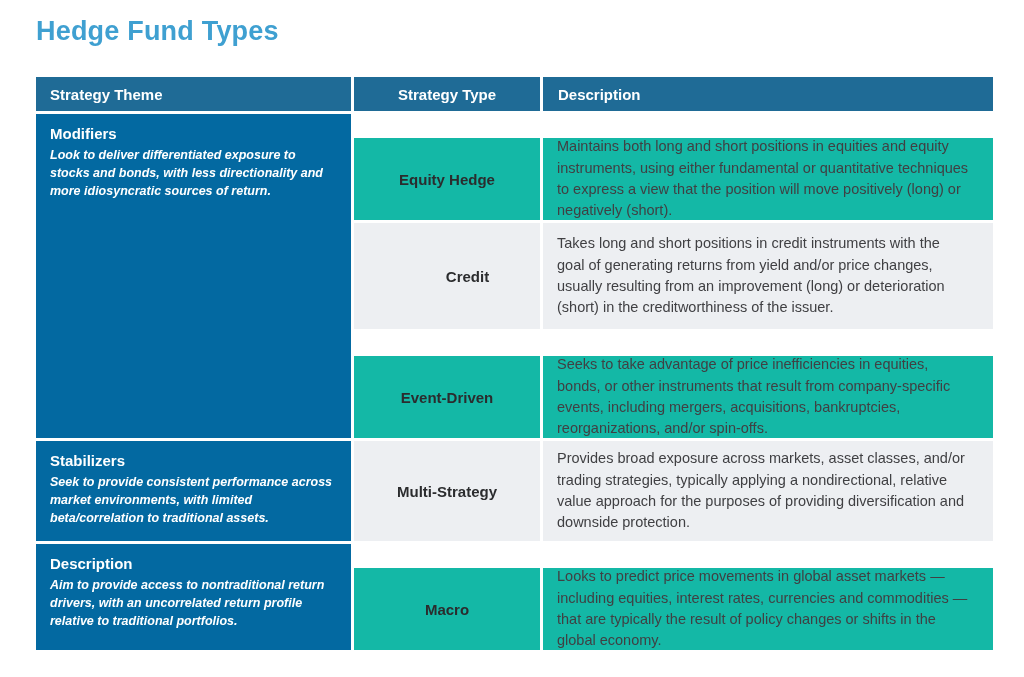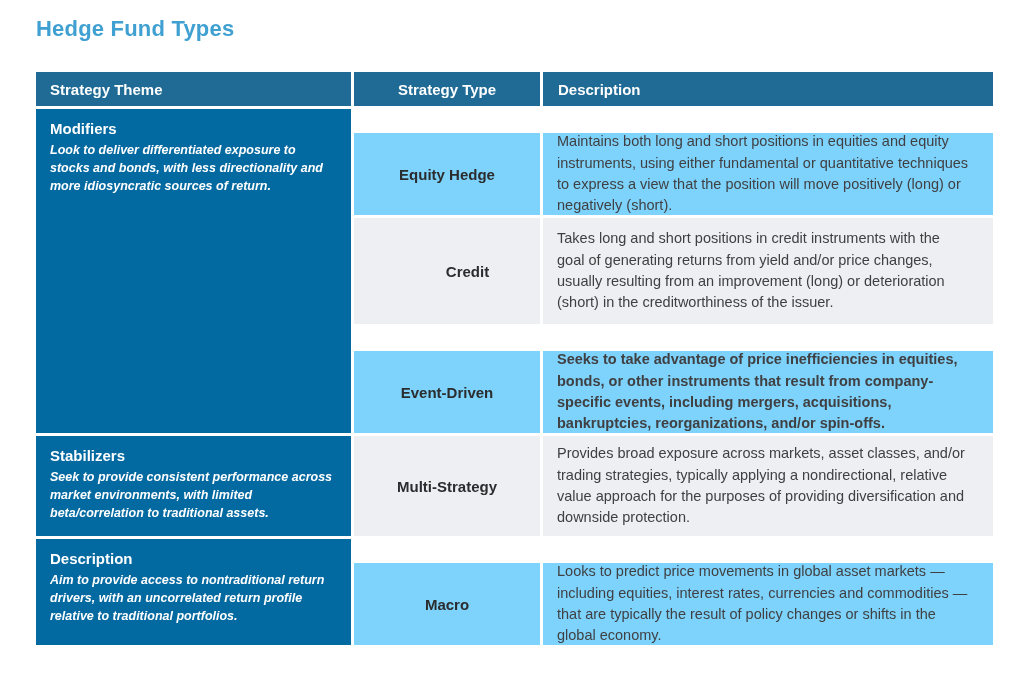--- a/index.html
+++ b/index.html
@@ -8,21 +8,21 @@
     background: #ffffff;
     width: 1024px;
     height: 677px;
     overflow: hidden;
     font-family: "Liberation Sans", sans-serif;
   }
   .page { width: 1024px; height: 677px; background: #ffffff; }
 
   .title {
     margin: 16px 0 0 36px;
-    font-size: 22px;
+    font-size: 27px;
     font-weight: bold;
     letter-spacing: 0.2px;
     color: #3fa0d1;
   }
 
   .hf-table {
     margin: 30px 0 0 36px;
     width: 1001px;
     display: grid;
     grid-template-columns: 315px 186px 450px;
@@ -69,25 +69,25 @@
   .theme-desc {
     font-size: 12.5px;
     font-style: italic;
     font-weight: bold;
     line-height: 1.45;
   }
 
   
   .r1 { grid-row: 2; }
   .r2 { grid-row: 3; padding-left: 41px; }
-  .r3 { grid-row: 4; font-weight: bold; }
+  .r3 { grid-row: 4; }
   .r4 { grid-row: 5; }
   .r5 { grid-row: 6; }
 
-  .shaded { background: #7dd3fc; margin-top: 24px; }
+  .shaded { background: #14b8a6; margin-top: 24px; }
   .light  { background: #edeff2; }
 
   .type {
     grid-column: 2;
     display: flex;
     align-items: center;
     justify-content: center;
     font-size: 15px;
     font-weight: bold;
     color: #2b2c2e;

